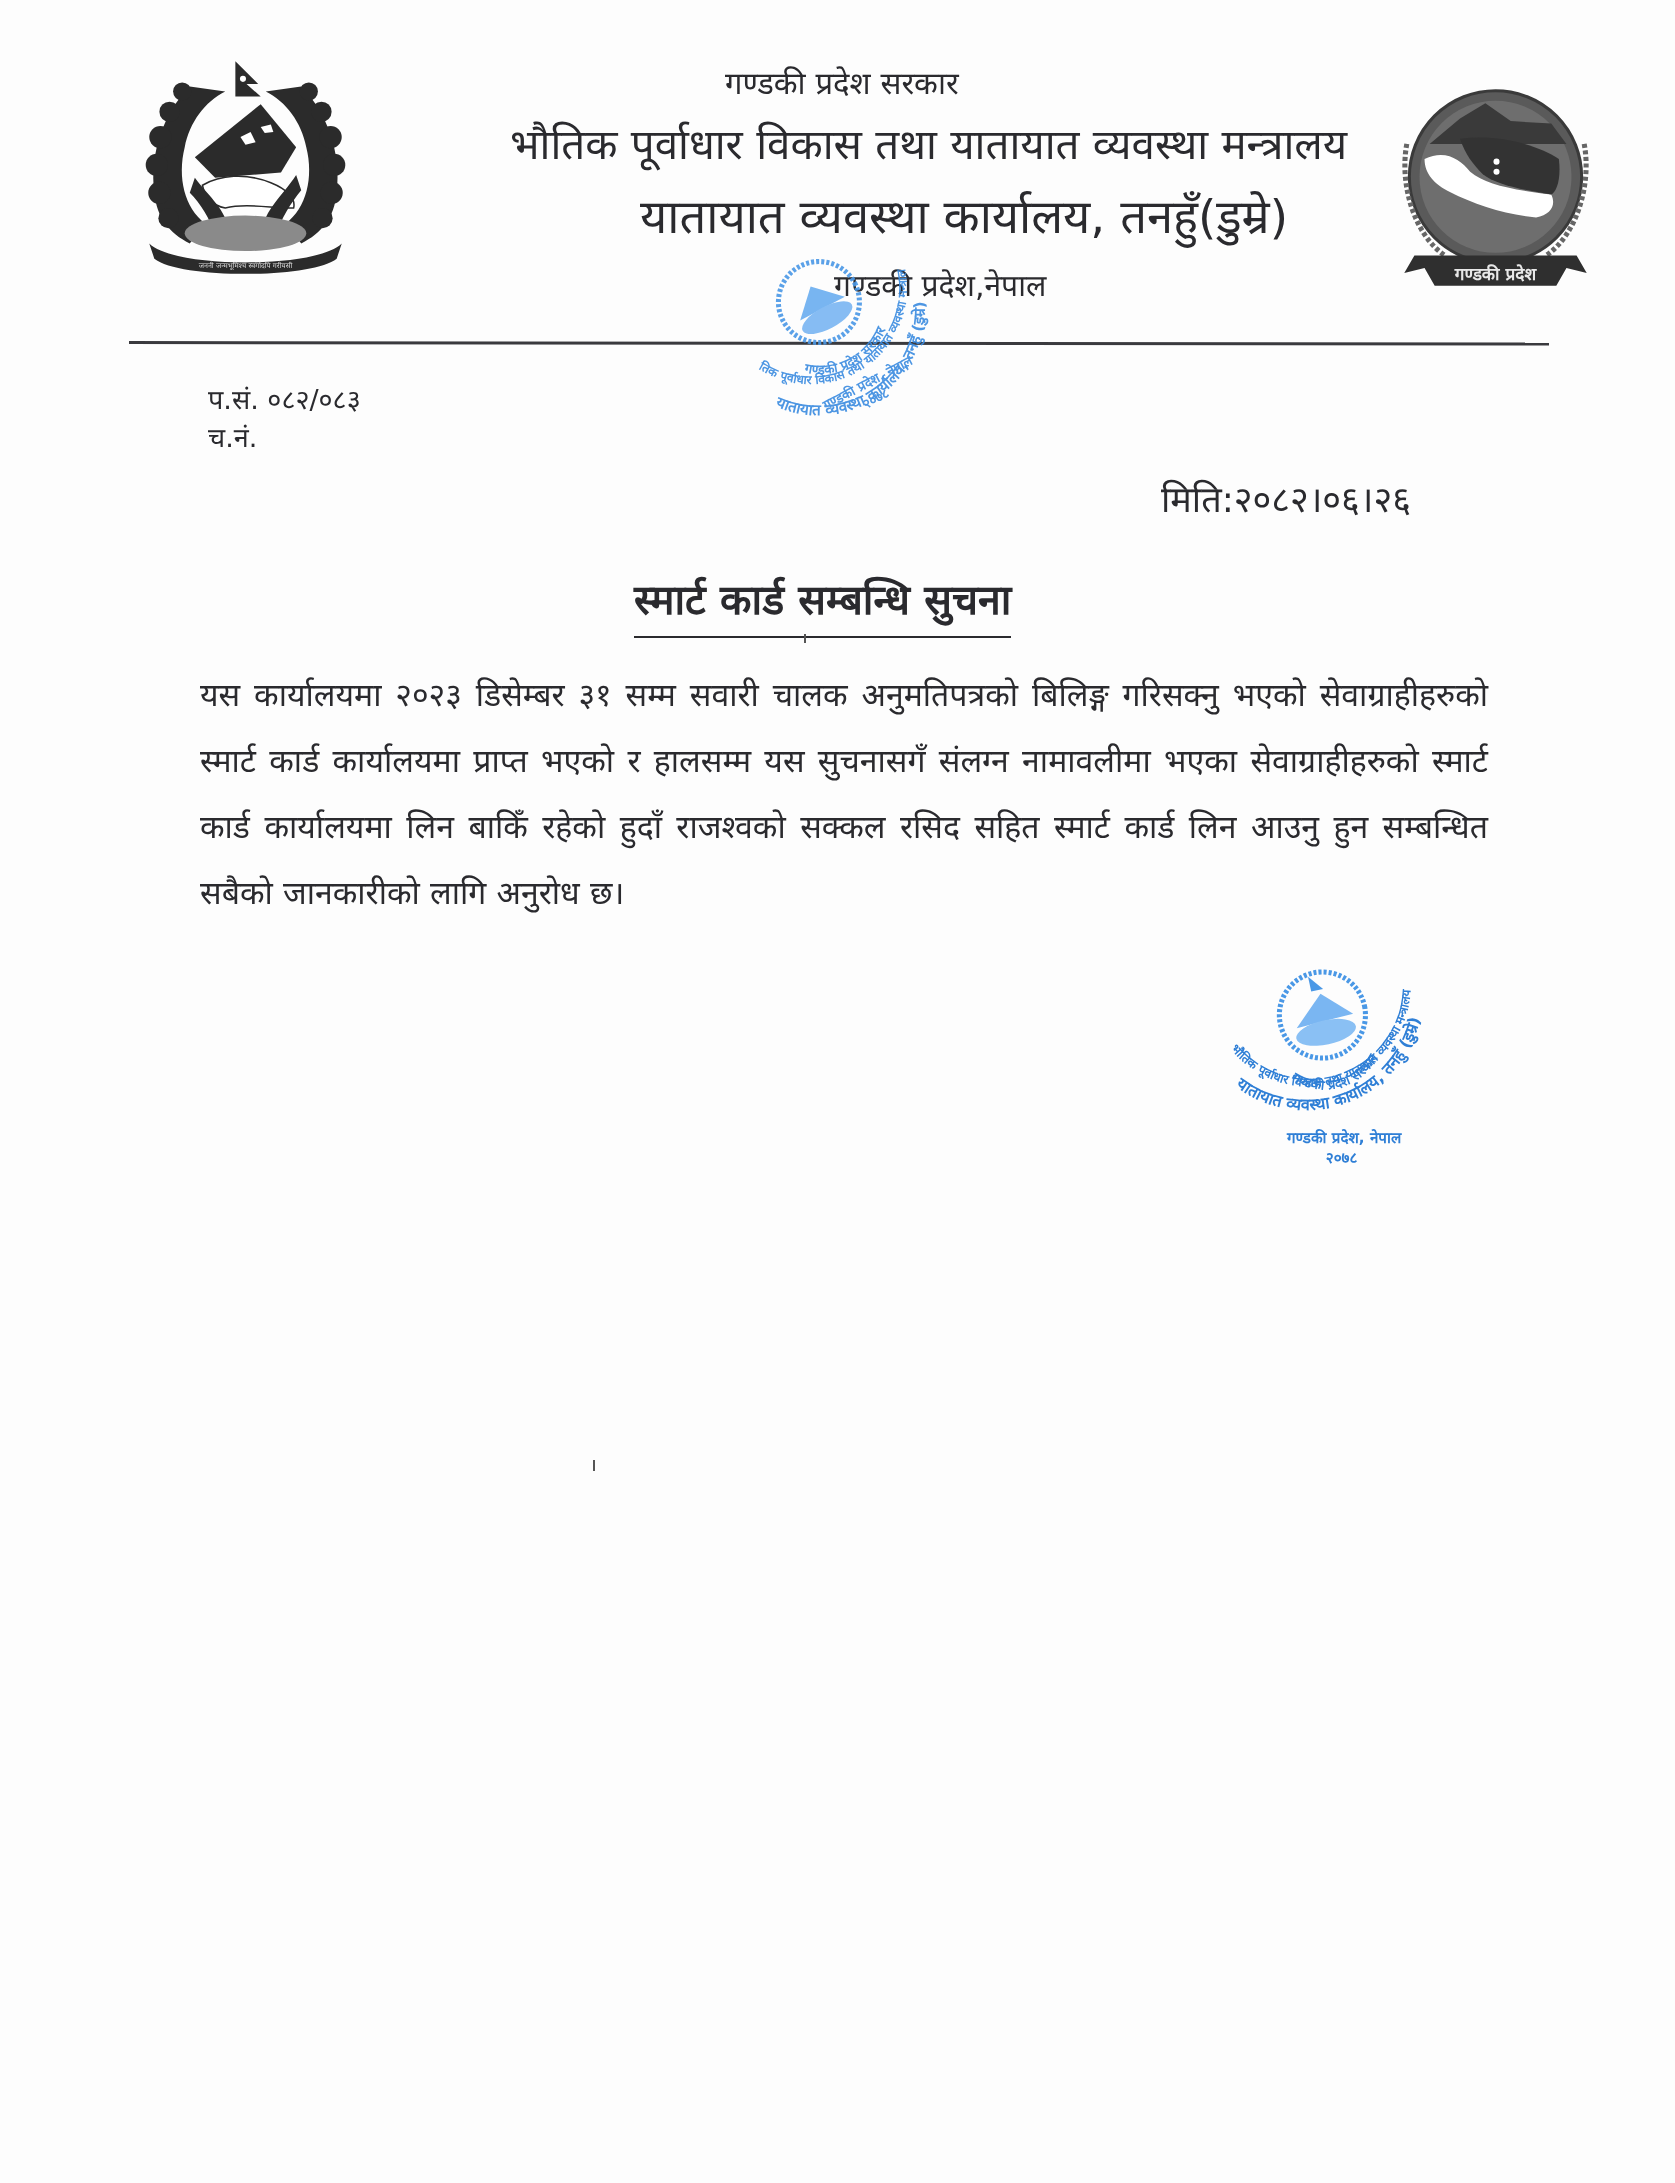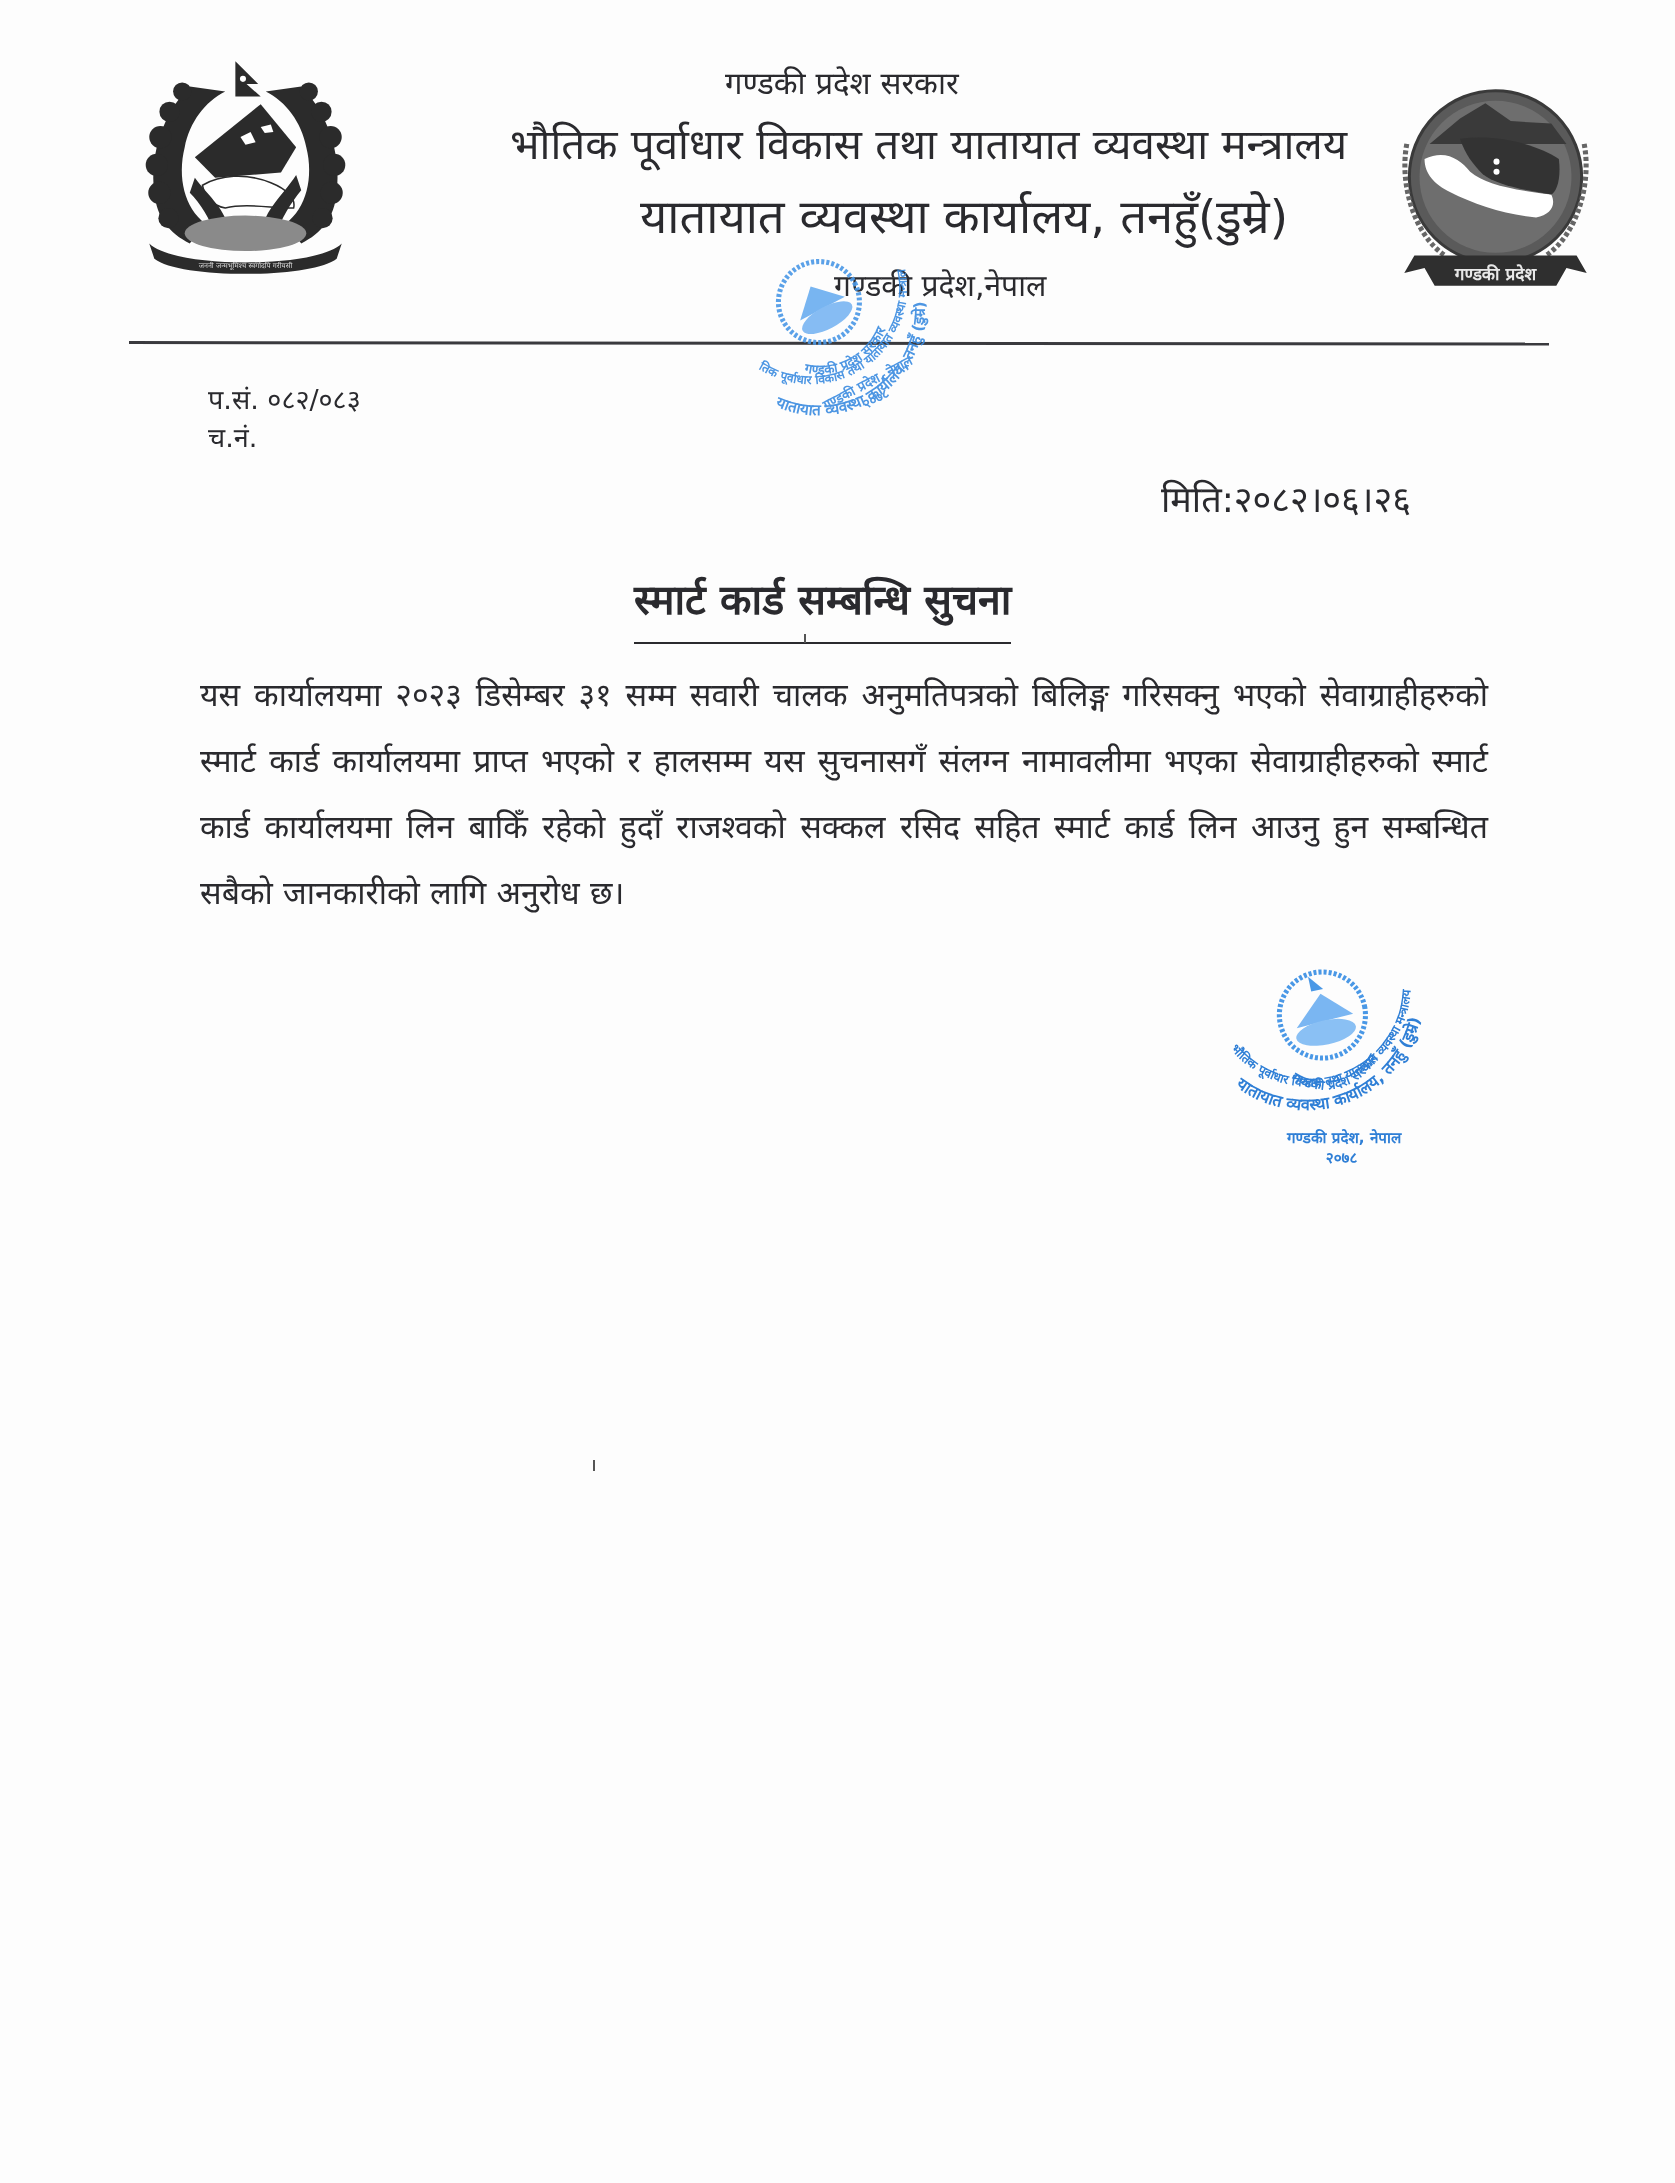--- a/index.html
+++ b/index.html
@@ -36,21 +36,21 @@
 
     
     .ref { font-size: 27px; left: 208px; }
     .ref-1 { top: 380px; }
     .ref-2 { top: 418px; }
 
     .date { top: 474px; left: 1161px; font-size: 36px; }
 
     .title {
       top: 570px; left: 634px; font-size: 41px; font-weight: bold;
-      border-bottom: 2.5px solid #2a2a2e; padding-bottom: 16px;
+      border-bottom: 2.5px solid #2a2a2e; padding-bottom: 10px;
       white-space: nowrap;
     }
 
     .body-text {
       left: 200px; top: 662px; width: 1288px;
       font-size: 32px; line-height: 66px;
       text-align: justify;
       text-align-last: left;
     }
 

